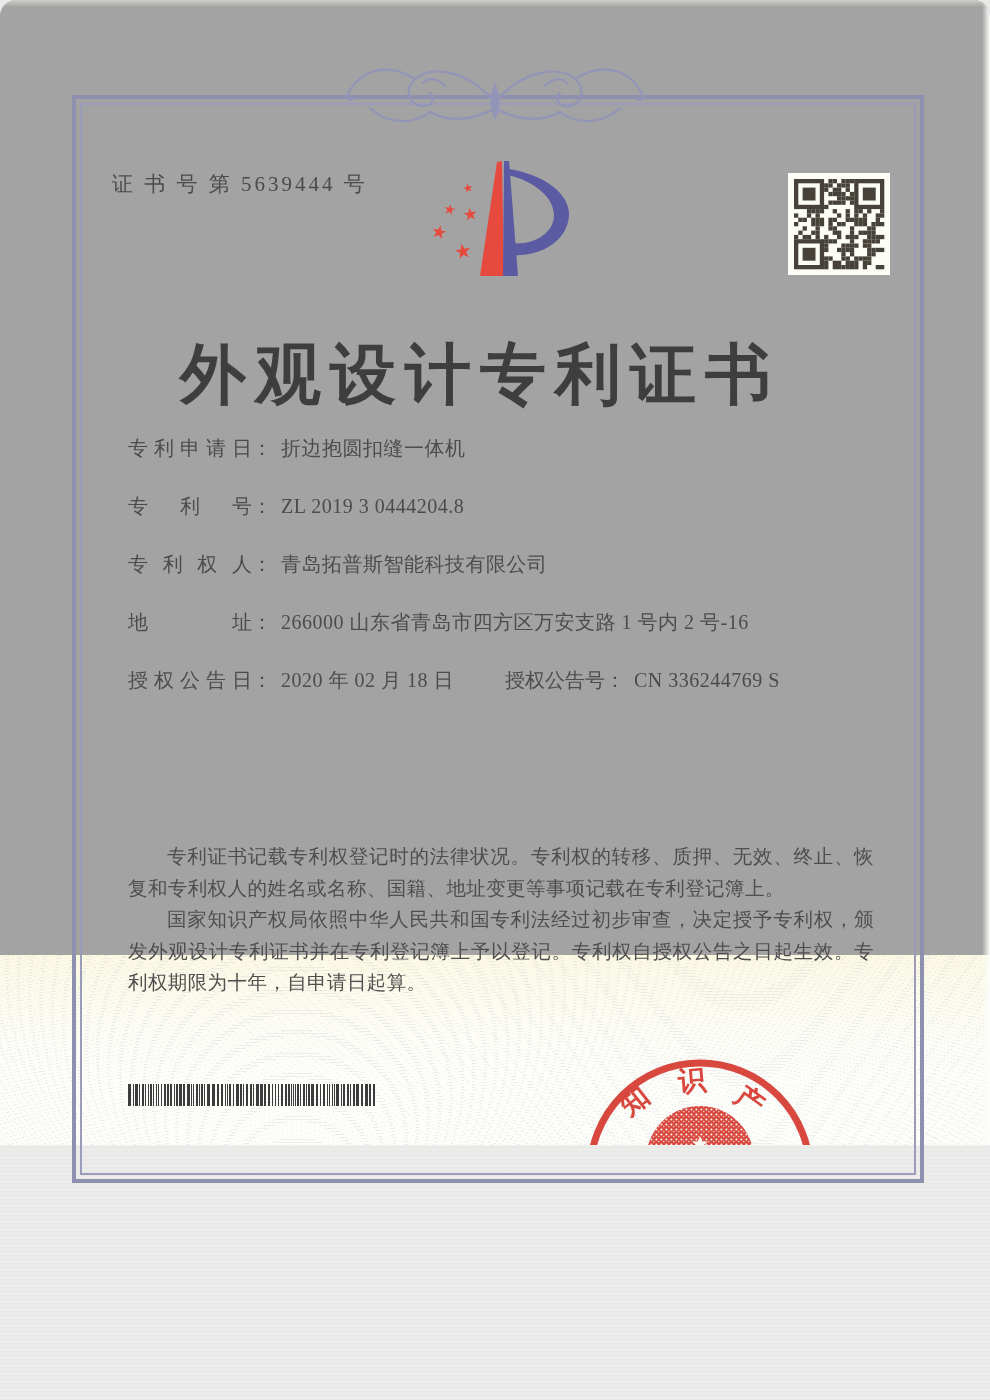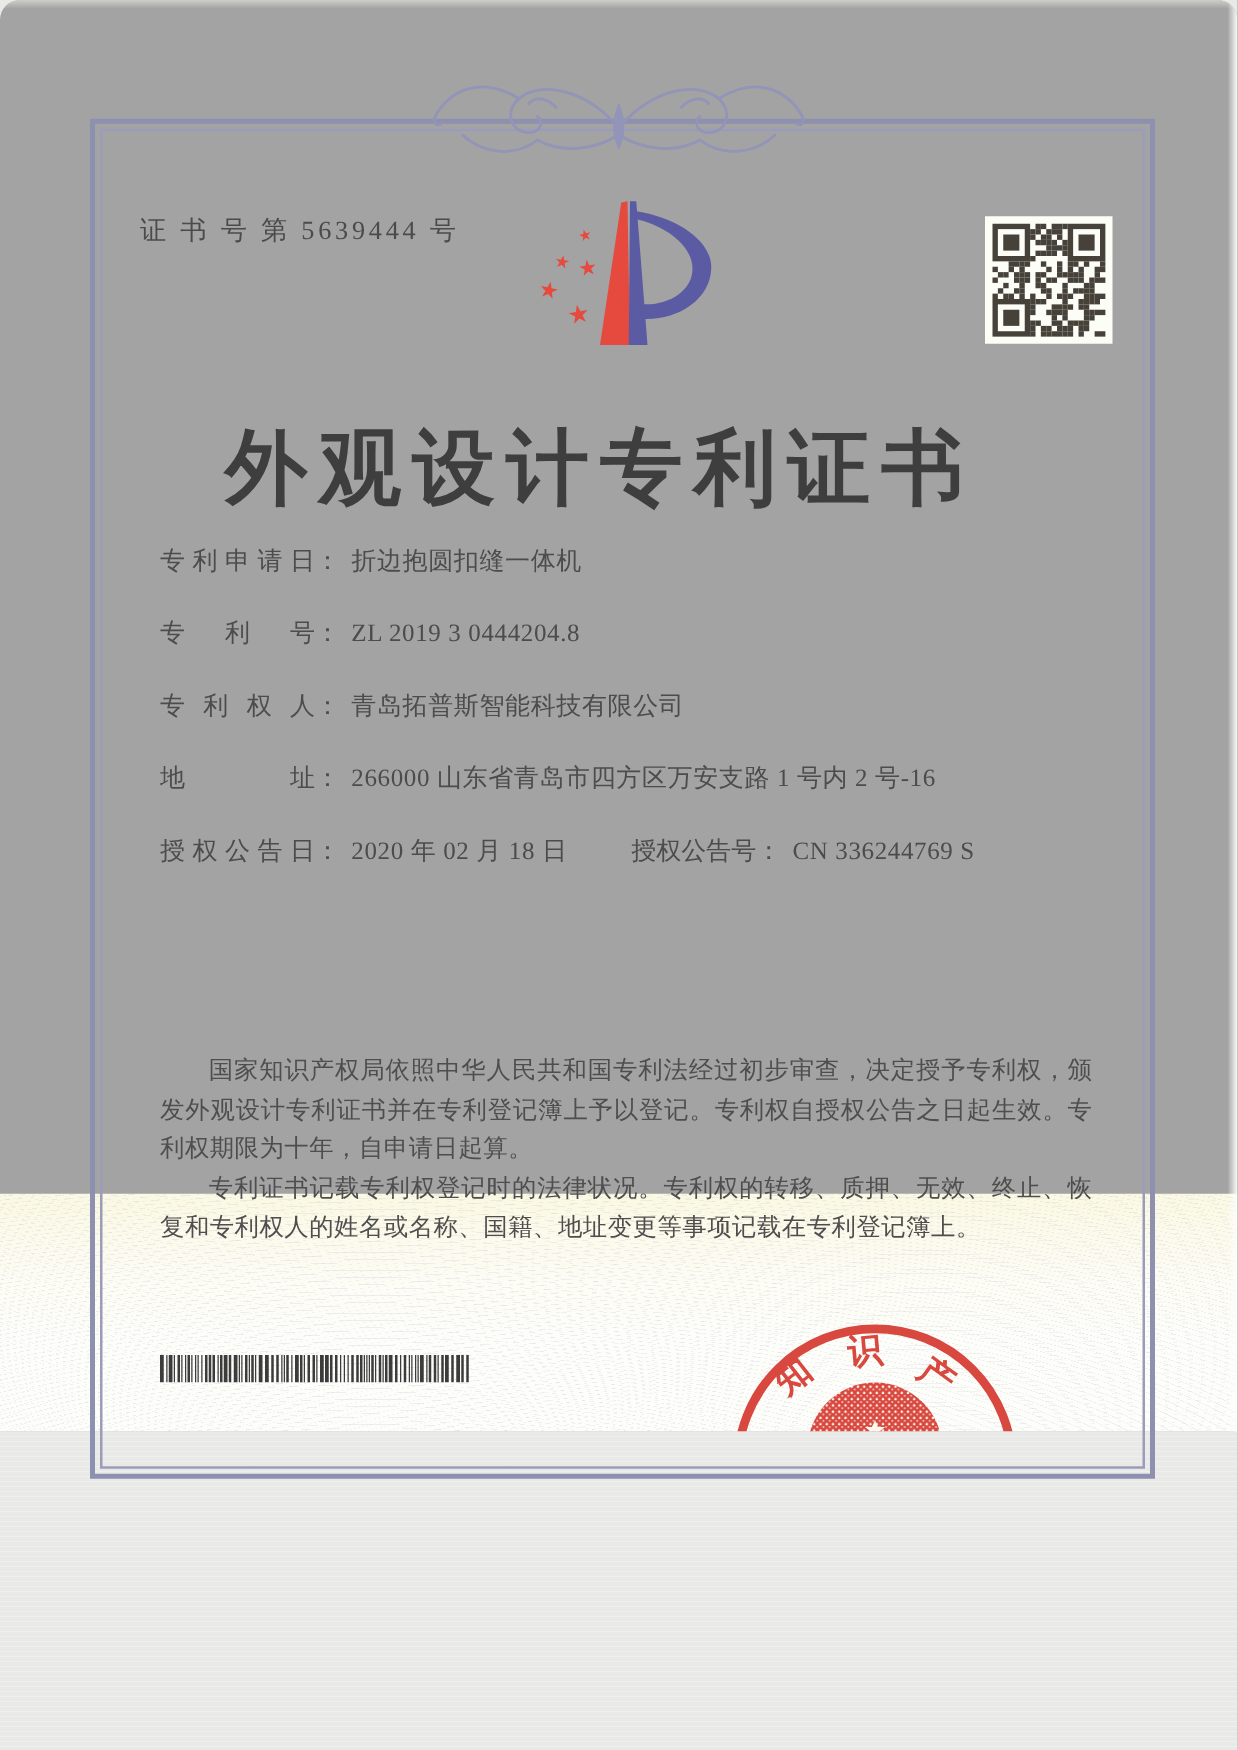--- a/index.html
+++ b/index.html
@@ -323,22 +323,22 @@
     </div>
     <div class="field-row">
       <span class="field-label">授权公告日</span><span class="field-colon">：</span><span class="field-value">2020 年 02 月 18 日</span>
       <span class="grant-no">
         <span>授权公告号</span><span>：</span><span class="field-value">CN 336244769 S</span>
       </span>
     </div>
   </div>
 
   <div class="legal">
+    <p>专利证书记载专利权登记时的法律状况。专利权的转移、质押、无效、终止、恢复和专利权人的姓名或名称、国籍、地址变更等事项记载在专利登记簿上。</p>
     <p>国家知识产权局依照中华人民共和国专利法经过初步审查，决定授予专利权，颁发外观设计专利证书并在专利登记簿上予以登记。专利权自授权公告之日起生效。专利权期限为十年，自申请日起算。</p>
-    <p>专利证书记载专利权登记时的法律状况。专利权的转移、质押、无效、终止、恢复和专利权人的姓名或名称、国籍、地址变更等事项记载在专利登记簿上。</p>
   </div>
 
   <div class="barcode"><svg width="252" height="22">
         <rect x="0" y="0" width="3" height="22" fill="#3c3c3c"></rect>
         <rect x="5" y="0" width="1" height="22" fill="#3c3c3c"></rect>
         <rect x="7" y="0" width="3" height="22" fill="#3c3c3c"></rect>
         <rect x="11" y="0" width="1" height="22" fill="#3c3c3c"></rect>
         <rect x="14" y="0" width="2" height="22" fill="#3c3c3c"></rect>
         <rect x="17" y="0" width="1" height="22" fill="#3c3c3c"></rect>
         <rect x="20" y="0" width="1" height="22" fill="#3c3c3c"></rect>

